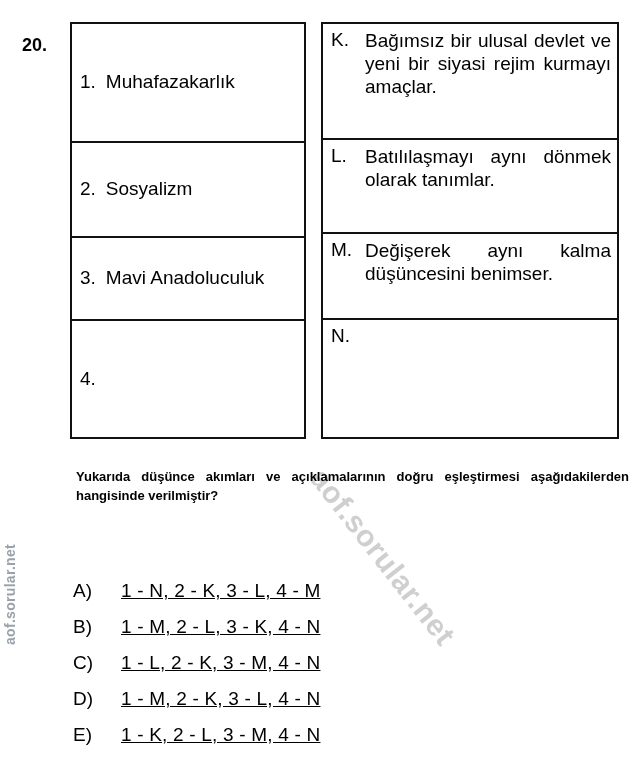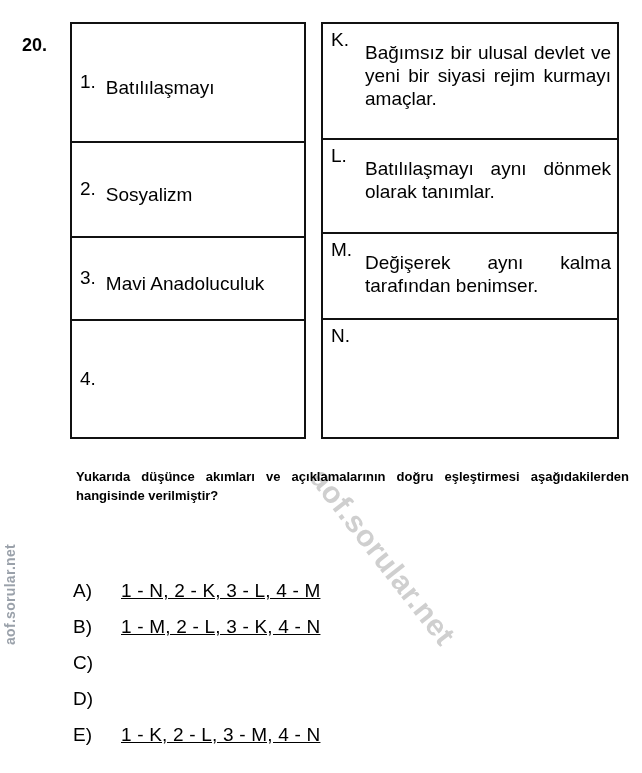--- a/index.html
+++ b/index.html
@@ -97,21 +97,20 @@
     flex: 0 0 auto;
     font-size: 19px;
     line-height: 1.18;
     padding-right: 10px;
     align-self: flex-start;
   }
   .row-text {
     flex: 1 1 auto;
     font-size: 19px;
     line-height: 1.18;
-    margin-top: 12px;
   }
 
   
   #tbl-left .row:nth-child(1) { height: 119px; }
   #tbl-left .row:nth-child(2) { height: 95px; }
   #tbl-left .row:nth-child(3) { height: 83px; }
   #tbl-left .row:nth-child(4) { height: 116px; }
 
   #tbl-left .row-num { align-self: center; }
   #tbl-left .row-text { align-self: center; }
@@ -181,21 +180,21 @@
 <div id="page">
 
   <div class="wm-diagonal">aof.sorular.net</div>
   <div class="wm-vertical">aof.sorular.net</div>
 
   <div class="q-number">20.</div>
 
   <div class="tbl" id="tbl-left">
     <div class="row">
       <span class="row-num">1.</span>
-      <span class="row-text">Batılılaşmayı</span>
+      <span class="row-text">Muhafazakarlık</span>
     </div>
     <div class="row">
       <span class="row-num">2.</span>
       <span class="row-text">Sosyalizm</span>
     </div>
     <div class="row">
       <span class="row-num">3.</span>
       <span class="row-text">Mavi Anadoluculuk</span>
     </div>
     <div class="row">
@@ -207,43 +206,45 @@
     <div class="row">
       <span class="row-num">K.</span>
       <span class="row-text">Bağımsız bir ulusal devlet ve yeni bir siyasi rejim kurmayı amaçlar.</span>
     </div>
     <div class="row">
       <span class="row-num">L.</span>
       <span class="row-text">Batılılaşmayı aynı dönmek olarak tanımlar.</span>
     </div>
     <div class="row">
       <span class="row-num">M.</span>
-      <span class="row-text">Değişerek aynı kalma tarafından benimser.</span>
+      <span class="row-text">Değişerek aynı kalma düşüncesini benimser.</span>
     </div>
     <div class="row">
       <span class="row-num">N.</span>
     </div>
   </div>
 
   <div class="prompt">Yukarıda düşünce akımları ve açıklamalarının doğru eşleştirmesi aşağıdakilerden hangisinde verilmiştir?</div>
 
   <div class="options">
     <div class="option">
       <span class="option-letter">A)</span>
       <span class="option-text">1 - N, 2 - K, 3 - L, 4 - M</span>
     </div>
     <div class="option">
       <span class="option-letter">B)</span>
       <span class="option-text">1 - M, 2 - L, 3 - K, 4 - N</span>
     </div>
     <div class="option">
       <span class="option-letter">C)</span>
+      <span class="option-text">1 - L, 2 - K, 3 - M, 4 - N</span>
     </div>
     <div class="option">
       <span class="option-letter">D)</span>
+      <span class="option-text">1 - M, 2 - K, 3 - L, 4 - N</span>
     </div>
     <div class="option">
       <span class="option-letter">E)</span>
       <span class="option-text">1 - K, 2 - L, 3 - M, 4 - N</span>
     </div>
   </div>
 
 </div>
 
 </body></html>

